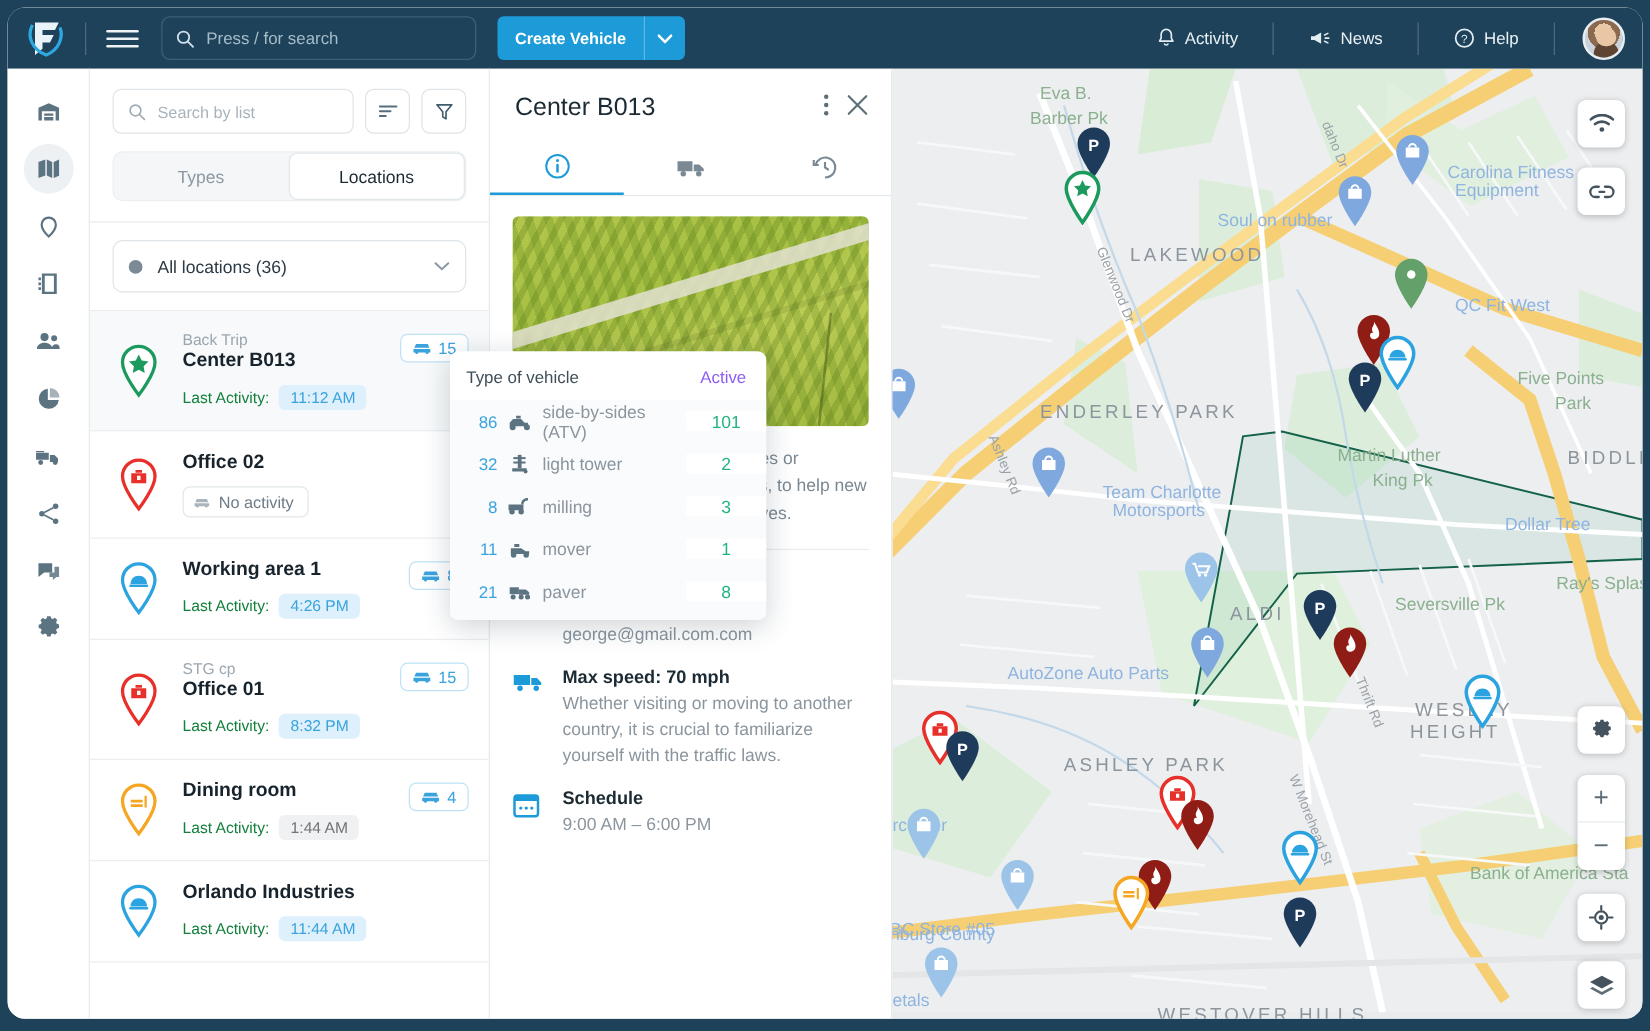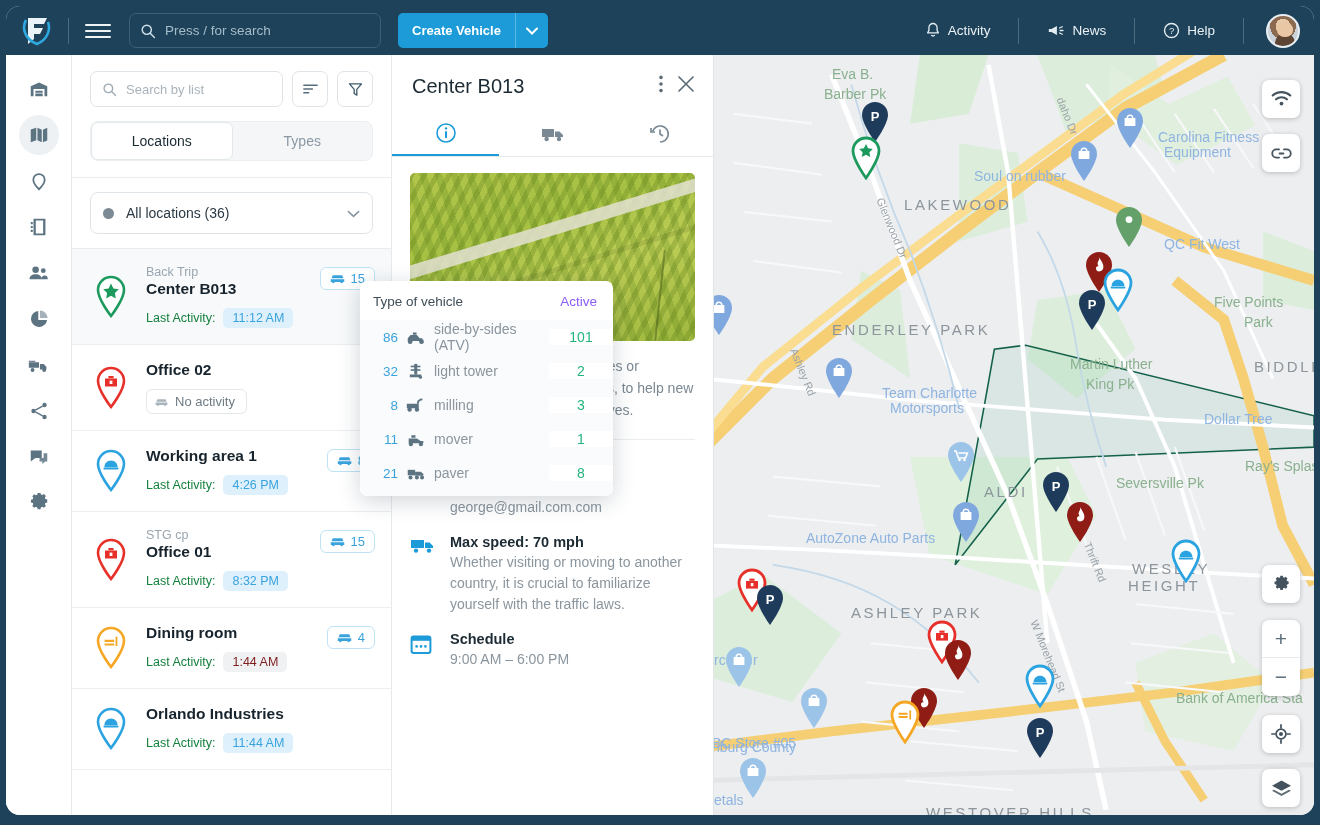--- a/index.html
+++ b/index.html
@@ -108,21 +108,21 @@
     border-bottom: 1px solid #eceff1; position: relative; cursor: pointer;
   }
   .loc-item.selected { background: #f7f9fa; }
   .pin { width: 42px; flex: 0 0 42px; display: flex; align-items: center; justify-content: center; }
   .loc-main { flex: 1; min-width: 0; }
   .loc-sub { font-size: 12.5px; color: #9aa6b0; margin-bottom: 1px; }
   .loc-title { font-size: 15.5px; color: #18242d; font-weight: 700; }
   .loc-act { margin-top: 10px; display: flex; align-items: center; gap: 8px; }
   .loc-act .lab { font-size: 12.5px; color: #15803d; }
   .chip-time { font-size: 12.5px; padding: 3px 9px; border-radius: 5px; background: #ddf0fb; color: #3aa3dd; }
-  .chip-time.grey { background: #eff1f3; color: #7f1d1d; }
+  .chip-time.grey { background: #eff1f3; color: #737373; }
   .chip-none {
     display: inline-flex; align-items: center; gap: 7px; font-size: 13px; color: #6d7b85;
     border: 1px solid #e2e7ea; border-radius: 6px; padding: 4px 11px 4px 8px;
   }
   .badge-veh {
     border: 1px solid #bfe3f6; border-radius: 6px; background: #fff; color: #3aa3dd;
     font-size: 13px; padding: 3px 9px; display: inline-flex; align-items: center; gap: 6px;
     position: absolute; right: 16px; top: 18px;
   }
 
@@ -348,25 +348,25 @@
               <path d="M2 3h14M2 7h9M2 11h5" stroke="#566e7e" stroke-width="1.7" stroke-linecap="round"></path>
             </svg>
           </div>
           <div class="sq-btn">
             <svg width="15" height="15" viewBox="0 0 16 16">
               <path d="M1.6 2h12.8l-5 5.9V14l-2.8-1.8V7.9L1.6 2z" fill="none" stroke="#3f5b6c" stroke-width="1.4" stroke-linejoin="round"></path>
             </svg>
           </div>
         </div>
         <div class="segment">
+          <div class="seg">
+            <span>Types</span>
+          </div>
           <div class="seg active">
             <span>Locations</span>
-          </div>
-          <div class="seg">
-            <span>Types</span>
           </div>
         </div>
       </div>
       <div class="list-sep"></div>
 
       <div class="filter-wrap">
         <div class="filter-sel">
           <span class="dot"></span>
           <span class="txt">All locations (36)</span>
           <span class="chev">
@@ -678,21 +678,21 @@
             <div class="mlabel lbl-poi" style="left: 260px; top: 113px;">Soul on rubber</div>
             <div class="mlabel lbl-hood" style="left: 190px; top: 141px;">LAKEWOOD</div>
             <div class="mlabel lbl-poi" style="left: 444px; top: 74px;">Carolina Fitness</div>
             <div class="mlabel lbl-poi" style="left: 450px; top: 89px;">Equipment</div>
             <div class="mlabel lbl-poi" style="left: 450px; top: 181px;">QC Fit West</div>
             <div class="mlabel lbl-park" style="left: 500px; top: 239px;">Five Points</div>
             <div class="mlabel lbl-park" style="left: 530px; top: 259px;">Park</div>
             <div class="mlabel lbl-hood" style="left: 540px; top: 303px;">BIDDLEV</div>
             <div class="mlabel lbl-hood" style="left: 118px; top: 266px;">ENDERLEY PARK</div>
             <div class="mlabel lbl-park" style="left: 356px; top: 301px;">Martin Luther</div>
-            <div class="mlabel lbl-park" style="left: 372px; top: 321px;">King Pk</div>
+            <div class="mlabel lbl-park" style="left: 384px; top: 321px;">King Pk</div>
             <div class="mlabel lbl-poi" style="left: 168px; top: 330px;">Team Charlotte</div>
             <div class="mlabel lbl-poi" style="left: 176px; top: 345px;">Motorsports</div>
             <div class="mlabel lbl-poi" style="left: 490px; top: 356px;">Dollar Tree</div>
             <div class="mlabel lbl-hood" style="left: 270px; top: 428px;">ALDI</div>
             <div class="mlabel lbl-park" style="left: 402px; top: 420px;">Seversville Pk</div>
             <div class="mlabel lbl-park" style="left: 531px; top: 403px;">Ray's Splas</div>
             <div class="mlabel lbl-poi" style="left: 92px; top: 475px;">AutoZone Auto Parts</div>
             <div class="mlabel lbl-hood" style="left: 418px; top: 505px;">WESLEY</div>
             <div class="mlabel lbl-hood" style="left: 414px; top: 522px;">HEIGHT</div>
             <div class="mlabel lbl-hood" style="left: 137px; top: 549px;">ASHLEY PARK</div>

